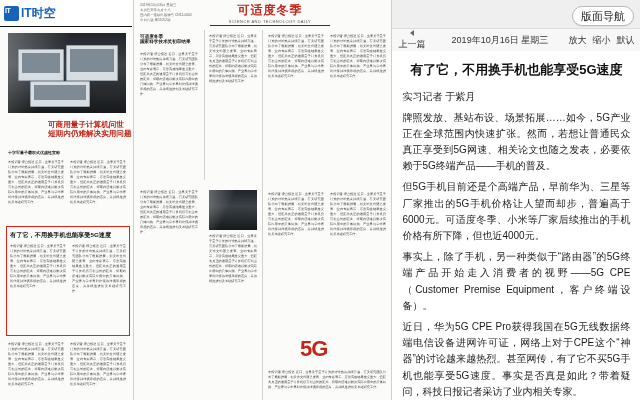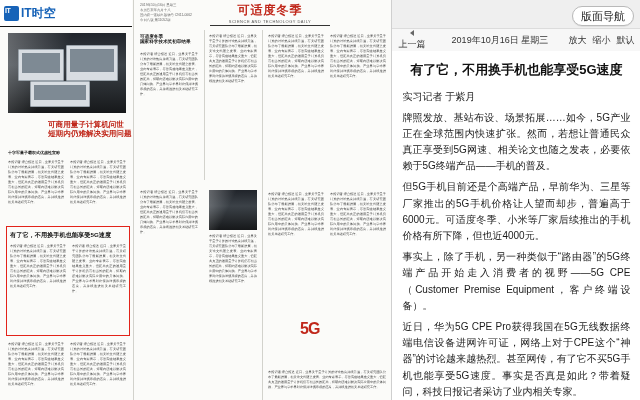--- a/index.html
+++ b/index.html
@@ -138,21 +138,21 @@
 
       <div class="photo" style="left:209px;top:190px;width:48px;height:40px;background:#fff;">
       </div>
       <div class="tbody" style="left:209px;top:234px;width:48px;height:120px;overflow:hidden;">本报记者 综合报道 近日，业界关于量子计算的讨论热度持续升温，有关研究团队公布了最新进展，相关论文也随之发表。业内专家表示，尽管实验结果意义重大，但距离真正的通用量子计算机仍有相当长的距离，短期内还难以解决实际应用中的具体问题。产业界与学术界对此保持谨慎乐观的态度，并持续推进相关基础研究工作。</div>
 
       <div class="tbody" style="left:268px;top:34px;width:56px;height:150px;overflow:hidden;">本报记者 综合报道 近日，业界关于量子计算的讨论热度持续升温，有关研究团队公布了最新进展，相关论文也随之发表。业内专家表示，尽管实验结果意义重大，但距离真正的通用量子计算机仍有相当长的距离，短期内还难以解决实际应用中的具体问题。产业界与学术界对此保持谨慎乐观的态度，并持续推进相关基础研究工作。</div>
       <div class="tbody" style="left:330px;top:34px;width:56px;height:150px;overflow:hidden;">本报记者 综合报道 近日，业界关于量子计算的讨论热度持续升温，有关研究团队公布了最新进展，相关论文也随之发表。业内专家表示，尽管实验结果意义重大，但距离真正的通用量子计算机仍有相当长的距离，短期内还难以解决实际应用中的具体问题。产业界与学术界对此保持谨慎乐观的态度，并持续推进相关基础研究工作。</div>
       <div class="tbody" style="left:268px;top:192px;width:56px;height:120px;overflow:hidden;">本报记者 综合报道 近日，业界关于量子计算的讨论热度持续升温，有关研究团队公布了最新进展，相关论文也随之发表。业内专家表示，尽管实验结果意义重大，但距离真正的通用量子计算机仍有相当长的距离，短期内还难以解决实际应用中的具体问题。产业界与学术界对此保持谨慎乐观的态度，并持续推进相关基础研究工作。</div>
       <div class="tbody" style="left:330px;top:192px;width:56px;height:120px;overflow:hidden;">本报记者 综合报道 近日，业界关于量子计算的讨论热度持续升温，有关研究团队公布了最新进展，相关论文也随之发表。业内专家表示，尽管实验结果意义重大，但距离真正的通用量子计算机仍有相当长的距离，短期内还难以解决实际应用中的具体问题。产业界与学术界对此保持谨慎乐观的态度，并持续推进相关基础研究工作。</div>
 
-      <div class="fig5g" style="left:300px;top:320px;font-size:16px;letter-spacing:-1px;">5G</div>
+      <div class="fig5g" style="left:300px;top:336px;font-size:22px;letter-spacing:-1px;">5G</div>
       <div class="tbody" style="left:268px;top:370px;width:118px;height:26px;overflow:hidden;">本报记者 综合报道 近日，业界关于量子计算的讨论热度持续升温，有关研究团队公布了最新进展，相关论文也随之发表。业内专家表示，尽管实验结果意义重大，但距离真正的通用量子计算机仍有相当长的距离，短期内还难以解决实际应用中的具体问题。产业界与学术界对此保持谨慎乐观的态度，并持续推进相关基础研究工作。</div>
     </div>
   </div>
 
   <div class="right">
 
     <div class="nav-btn">版面导航</div>
 
     <div class="toolbar">
       <div class="tb-prev">

